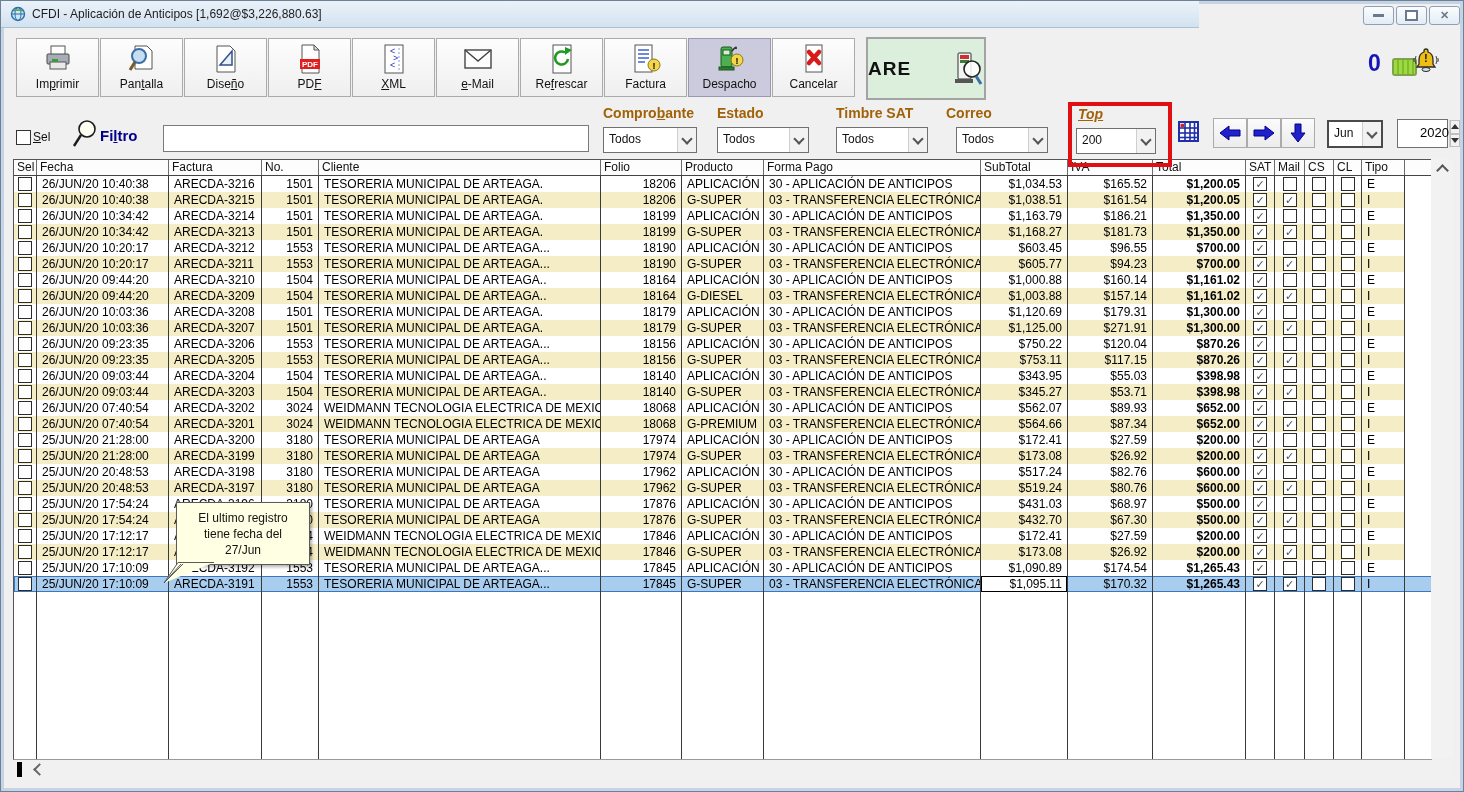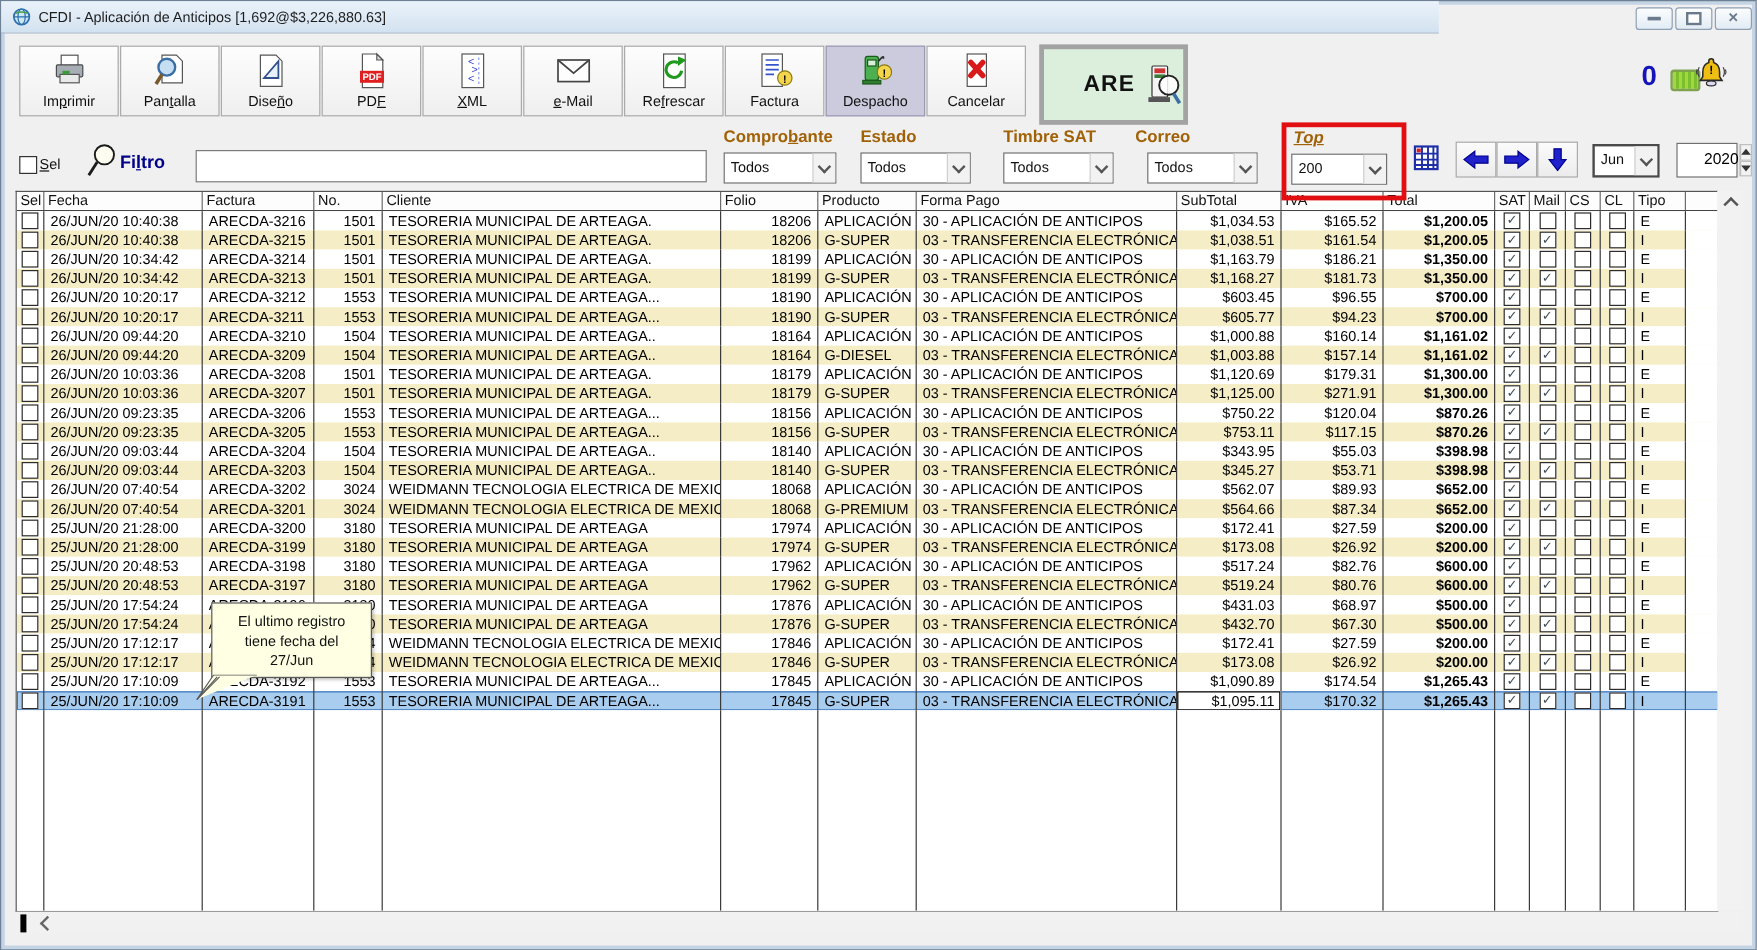--- a/index.html
+++ b/index.html
@@ -16,21 +16,21 @@
   .winbtn .bar{width:11px;height:3px;background:#6A7A8C;}
   .winbtn .box{width:9px;height:7px;border:2px solid #6A7A8C;background:#fff;}
   .winbtn .xg{color:#6A7A8C;font-size:11px;font-weight:bold;line-height:11px;}
   
   .tb-btn{position:absolute;top:38px;width:81px;height:57px;border:1px solid #ABABAB;
     background:linear-gradient(#FDFDFD,#EFEFEF);display:flex;flex-direction:column;align-items:center;}
   .tb-btn.pressed{background:#CCCBDE;border:1px solid #9A99B2;}
   .tb-ico{height:34px;margin-top:3px;display:flex;align-items:center;justify-content:center;}
   .tb-lbl{font-size:12px;color:#111;margin-top:1px;}
   .are-btn{position:absolute;left:866px;top:37px;width:116px;height:59px;background:#DCEEDC;
-    border:4px solid #a3a3a3;display:flex;align-items:center;justify-content:flex-end;gap:6px;}
+    border:2px solid #a3a3a3;display:flex;align-items:center;justify-content:space-between;gap:6px;}
   .are-txt{font-size:19px;font-weight:bold;color:#111;letter-spacing:1px;}
   .counter0{position:absolute;left:1368px;top:50px;font-size:23px;font-weight:bold;color:#1414B8;}
   .led{position:absolute;left:1392px;top:58px;width:21px;height:14px;border:2px solid #7FA24C;border-radius:3px;
     background:repeating-linear-gradient(90deg,#9FD93F 0 3px,#7CBE2B 3px 5px);}
   .bell{position:absolute;left:1412px;top:46px;}
   
   .cb-sq{width:13px;height:13px;background:#fff;border:1px solid #333;}
   .flabel{position:absolute;font-size:12px;color:#111;}
   .filtro-lbl{position:absolute;left:100px;top:127px;font-size:15px;font-weight:bold;color:#00008B;}
   .filter-input{position:absolute;left:163px;top:125px;width:416px;height:25px;border:1px solid #7A7A7A;

